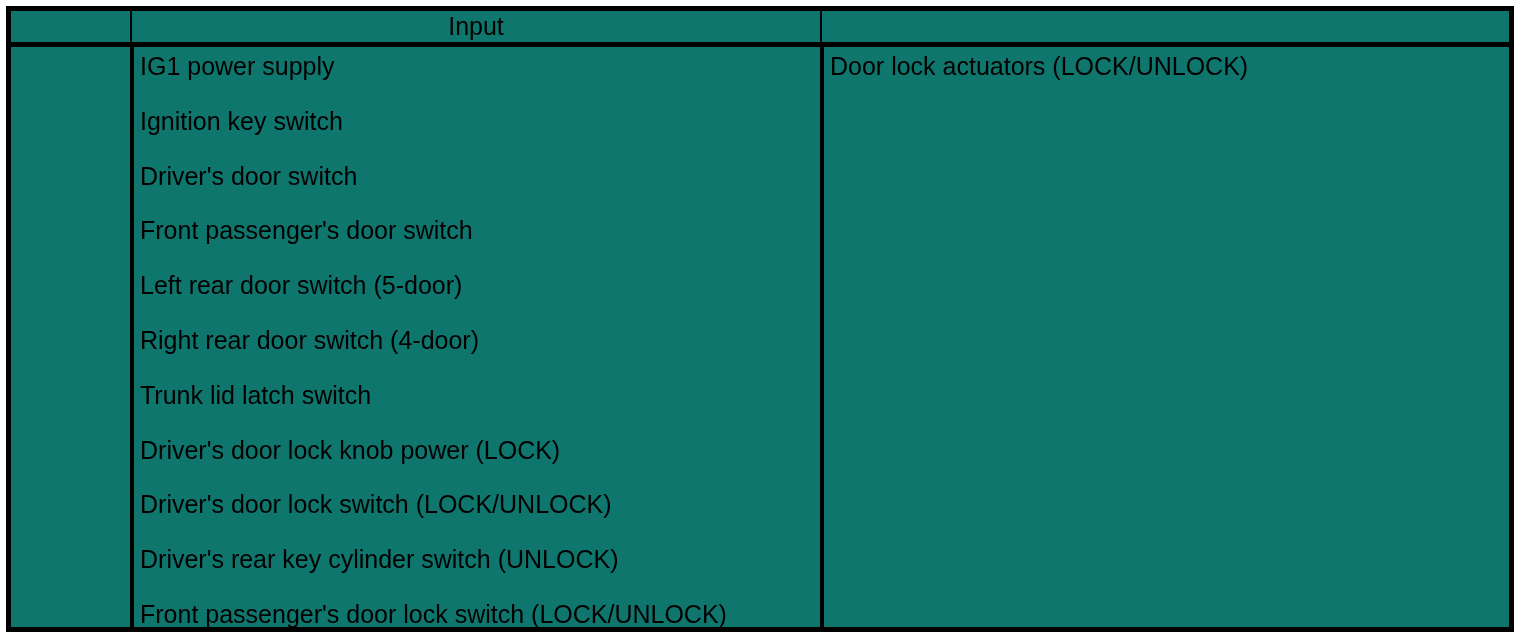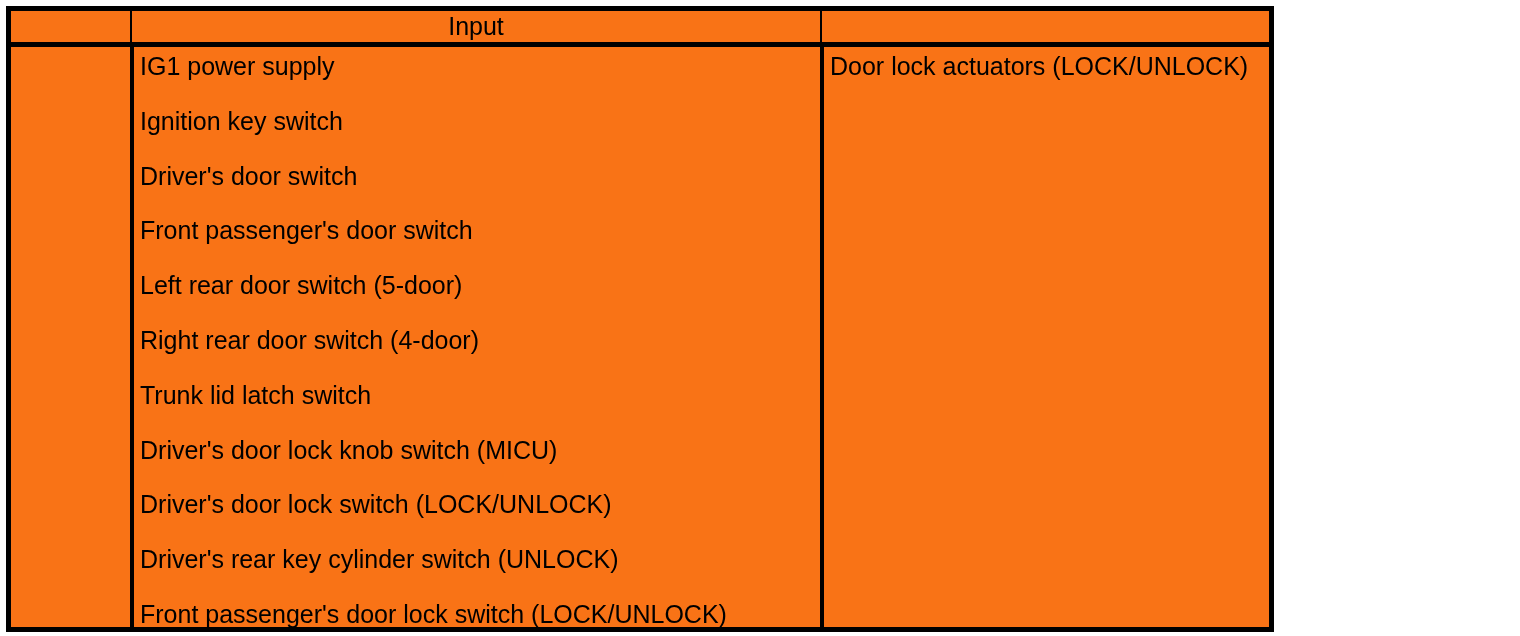--- a/index.html
+++ b/index.html
@@ -14,25 +14,25 @@
     font-family: "Liberation Sans", "DejaVu Sans", sans-serif;
     color: #000000;
     overflow: hidden;
   }
 
   
   .table-wrap {
     position: absolute;
     left: 6px;
     top: 6px;
-    width: 1268px;   
+    width: 1508px;   
     height: 626px;
     box-sizing: border-box;
     border: 5px solid #000000;
-    background: #f97316;
+    background: #0f766e;
   }
 
   
   .header-row {
     position: absolute;
     left: 0;
     top: 0;
     right: 0;
     height: 36px;
     border-bottom: 5px solid #000000;
@@ -121,21 +121,21 @@
 
     <div class="body-cell cell-input">
       <ul class="item-list" id="input-list">
           <li class="item" style="top: 6px;">IG1 power supply</li>
           <li class="item" style="top: 60.8px;">Ignition key switch</li>
           <li class="item" style="top: 115.6px;">Driver's door switch</li>
           <li class="item" style="top: 170.4px;">Front passenger's door switch</li>
           <li class="item" style="top: 225.2px;">Left rear door switch (5-door)</li>
           <li class="item" style="top: 280px;">Right rear door switch (4-door)</li>
           <li class="item" style="top: 334.8px;">Trunk lid latch switch</li>
-          <li class="item" style="top: 389.6px;">Driver's door lock knob switch (MICU)</li>
+          <li class="item" style="top: 389.6px;">Driver's door lock knob power (LOCK)</li>
           <li class="item" style="top: 444.4px;">Driver's door lock switch (LOCK/UNLOCK)</li>
           <li class="item" style="top: 499.2px;">Driver's rear key cylinder switch (UNLOCK)</li>
           <li class="item" style="top: 554px;">Front passenger's door lock switch (LOCK/UNLOCK)</li>
         </ul>
     </div>
 
     <div class="body-cell cell-output">
       <ul class="item-list" id="output-list">
           <li class="item" style="top: 6px;">Door lock actuators (LOCK/UNLOCK)</li>
         </ul>

